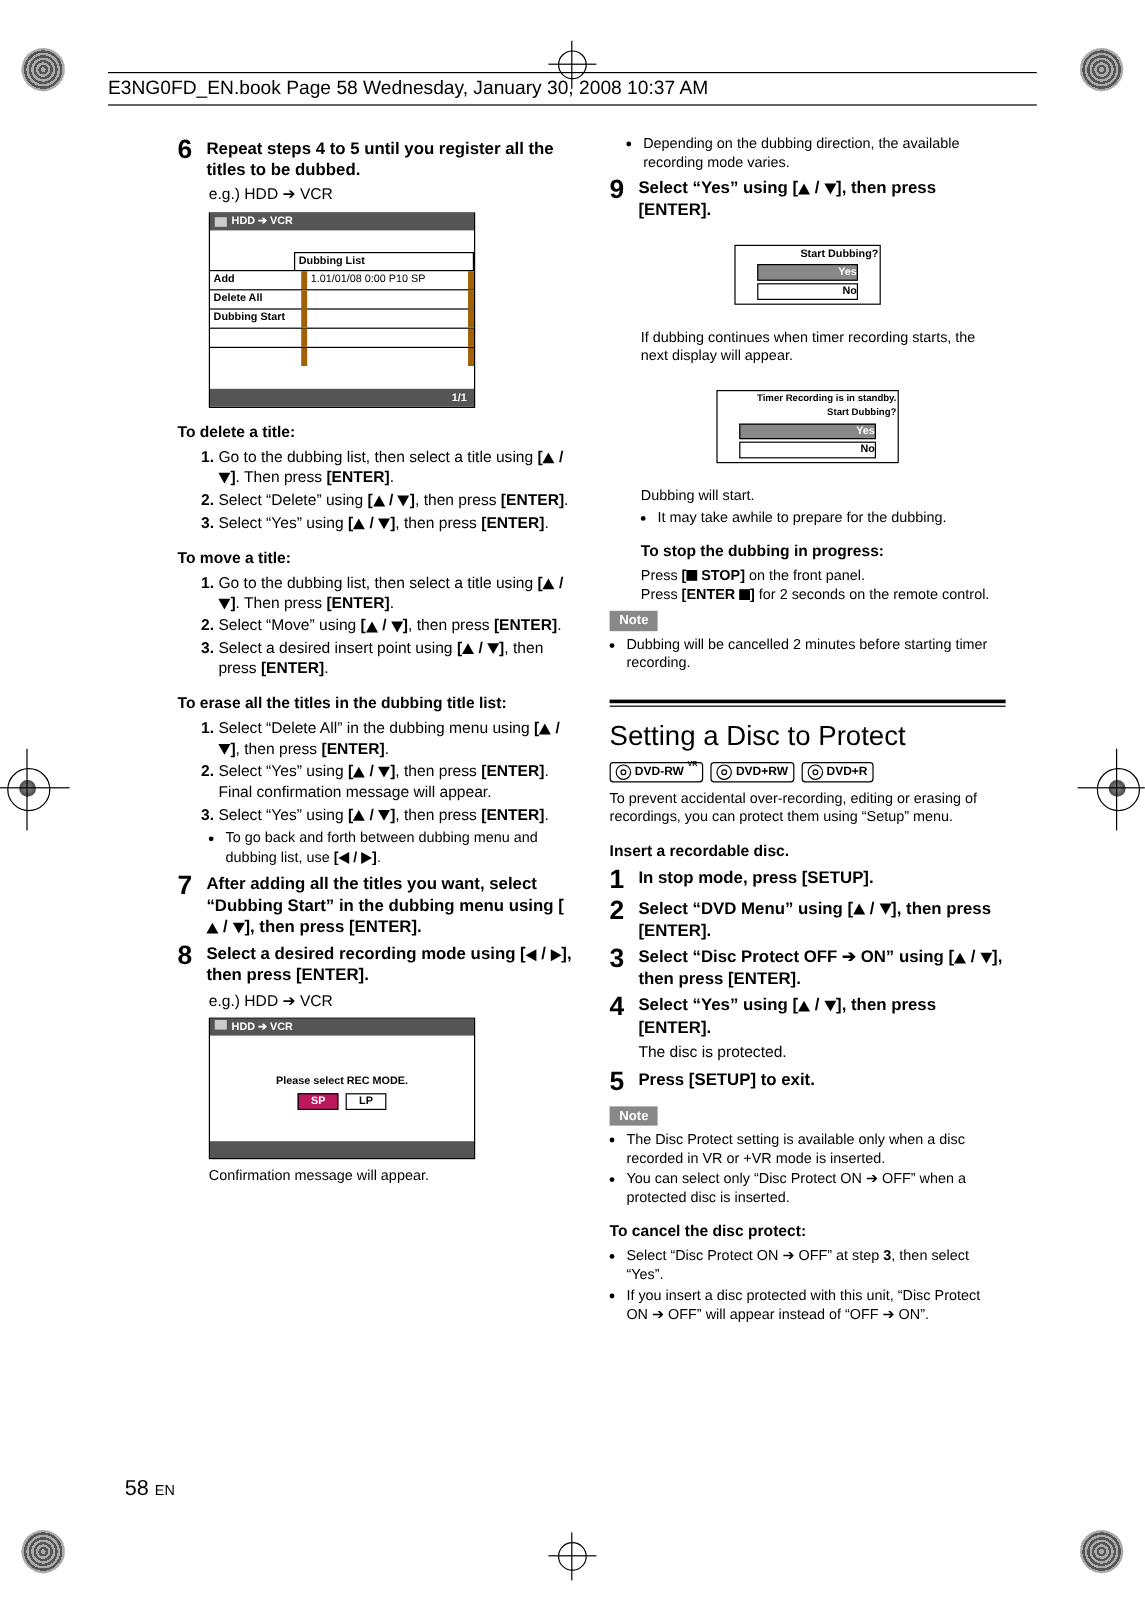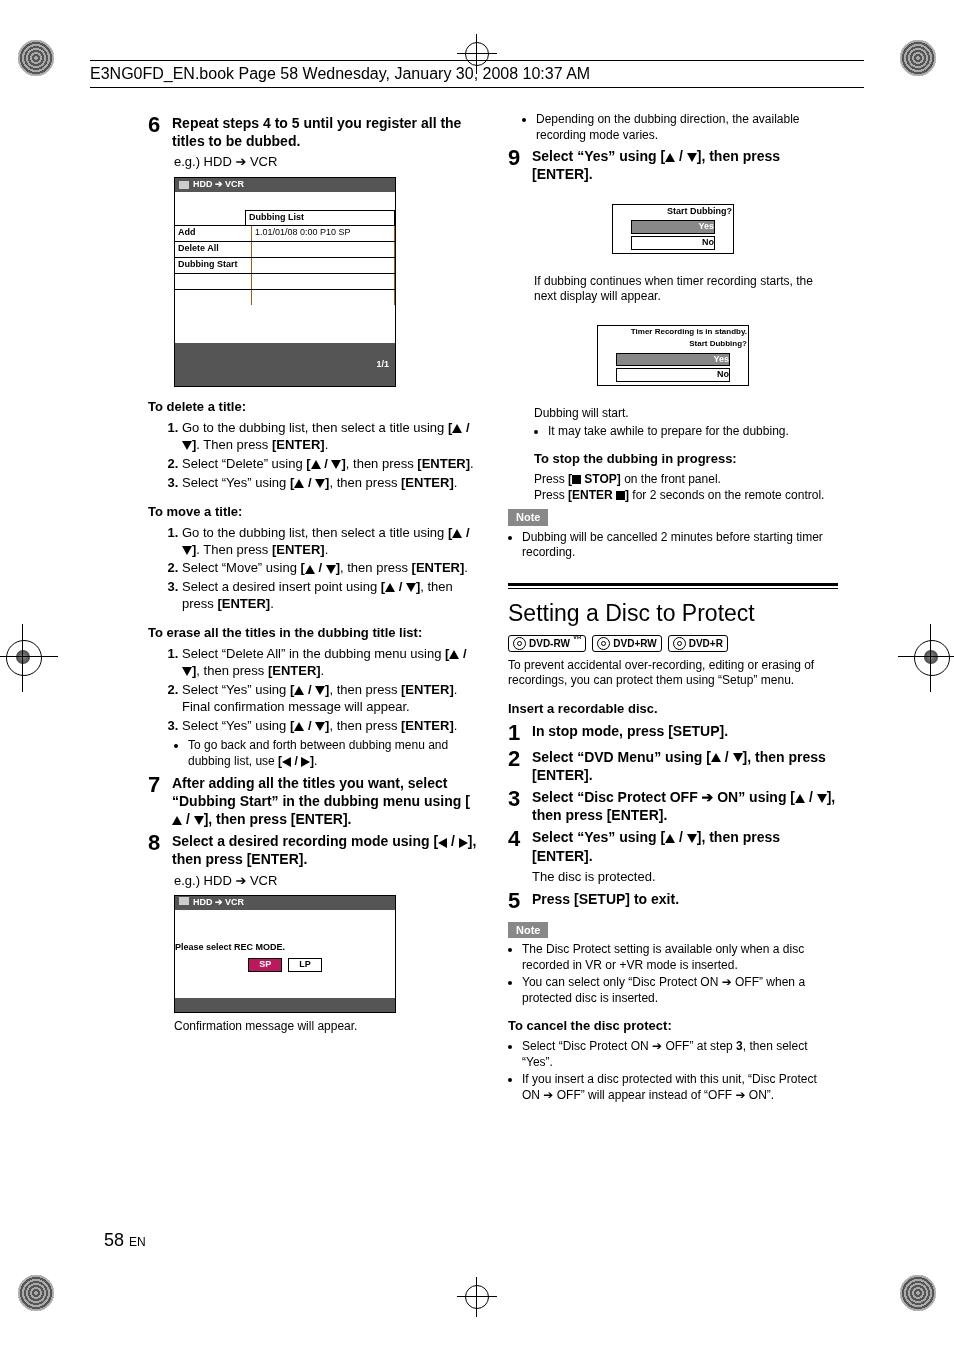--- a/index.html
+++ b/index.html
@@ -37,26 +37,26 @@
   .step .body .plain{font-weight:normal;font-size:13px}
   .sub{font-size:13px;font-weight:bold;margin:12px 0 4px}
   ol.numlist{margin:4px 0;padding-left:34px}
   ol.numlist li{font-size:13px;margin:2px 0;font-weight:bold}
   ol.numlist li span{font-weight:normal}
   .uibox{border:1px solid #000;margin:6px 0 6px 26px;width:220px;font-size:9px}
   .uibox .titlebar{background:#555;color:#fff;padding:1px 4px;font-weight:bold;display:flex;align-items:center;gap:4px}
   .uibox .titlebar .hdd-icon{width:10px;height:8px;background:#ccc}
   .uibox .blankrow{height:18px;border-top:none}
   .uibox .row{display:flex;height:15px;border-top:1px solid #000}
-  .uibox .cell{padding:1px 3px;border-right:1px solid #a16207}
+  .uibox .cell{padding:1px 3px;border-right:5px solid #a16207}
   .uibox .cellw{flex:0 0 70px;font-weight:bold}
-  .uibox .foot{background:#555;color:#fff;text-align:right;padding:16px 6px;font-weight:bold;margin-top:38px}
+  .uibox .foot{background:#555;color:#fff;text-align:right;padding:2px 6px;font-weight:bold;margin-top:19px}
   .uibox2{border:1px solid #000;margin:6px 0 6px 26px;width:220px;font-size:9px}
   .uibox2 .titlebar{background:#555;color:#fff;padding:1px 4px;font-weight:bold;display:flex;gap:4px}
-  .uibox2 .center{text-align:left;padding:14px 0 4px;font-weight:bold;font-size:9px}
+  .uibox2 .center{text-align:center;padding:14px 0 4px;font-weight:bold;font-size:9px}
   .uibox2 .btns{display:flex;justify-content:center;gap:6px;margin-bottom:26px}
   .uibox2 .btn{border:1px solid #000;padding:0 10px;font-size:9px;font-weight:bold}
   .uibox2 .btn.sel{background:#be185d;color:#fff}
   .uibox2 .footbar{background:#555;height:14px}
   .dialog{border:1px solid #000;width:130px;margin:20px auto;font-size:9px;text-align:right}
   .dialog .hdr{font-weight:bold;padding:1px}
   .dialog .opt{border:1px solid #000;margin:2px 18px;padding:0;font-weight:bold}
   .dialog .opt.sel{background:#888;color:#fff}
   .dialog .opt.last{margin-bottom:3px}
   .notebox{display:inline-block;background:#888;color:#fff;font-size:11px;font-weight:bold;padding:1px 8px;margin:6px 0 2px}

